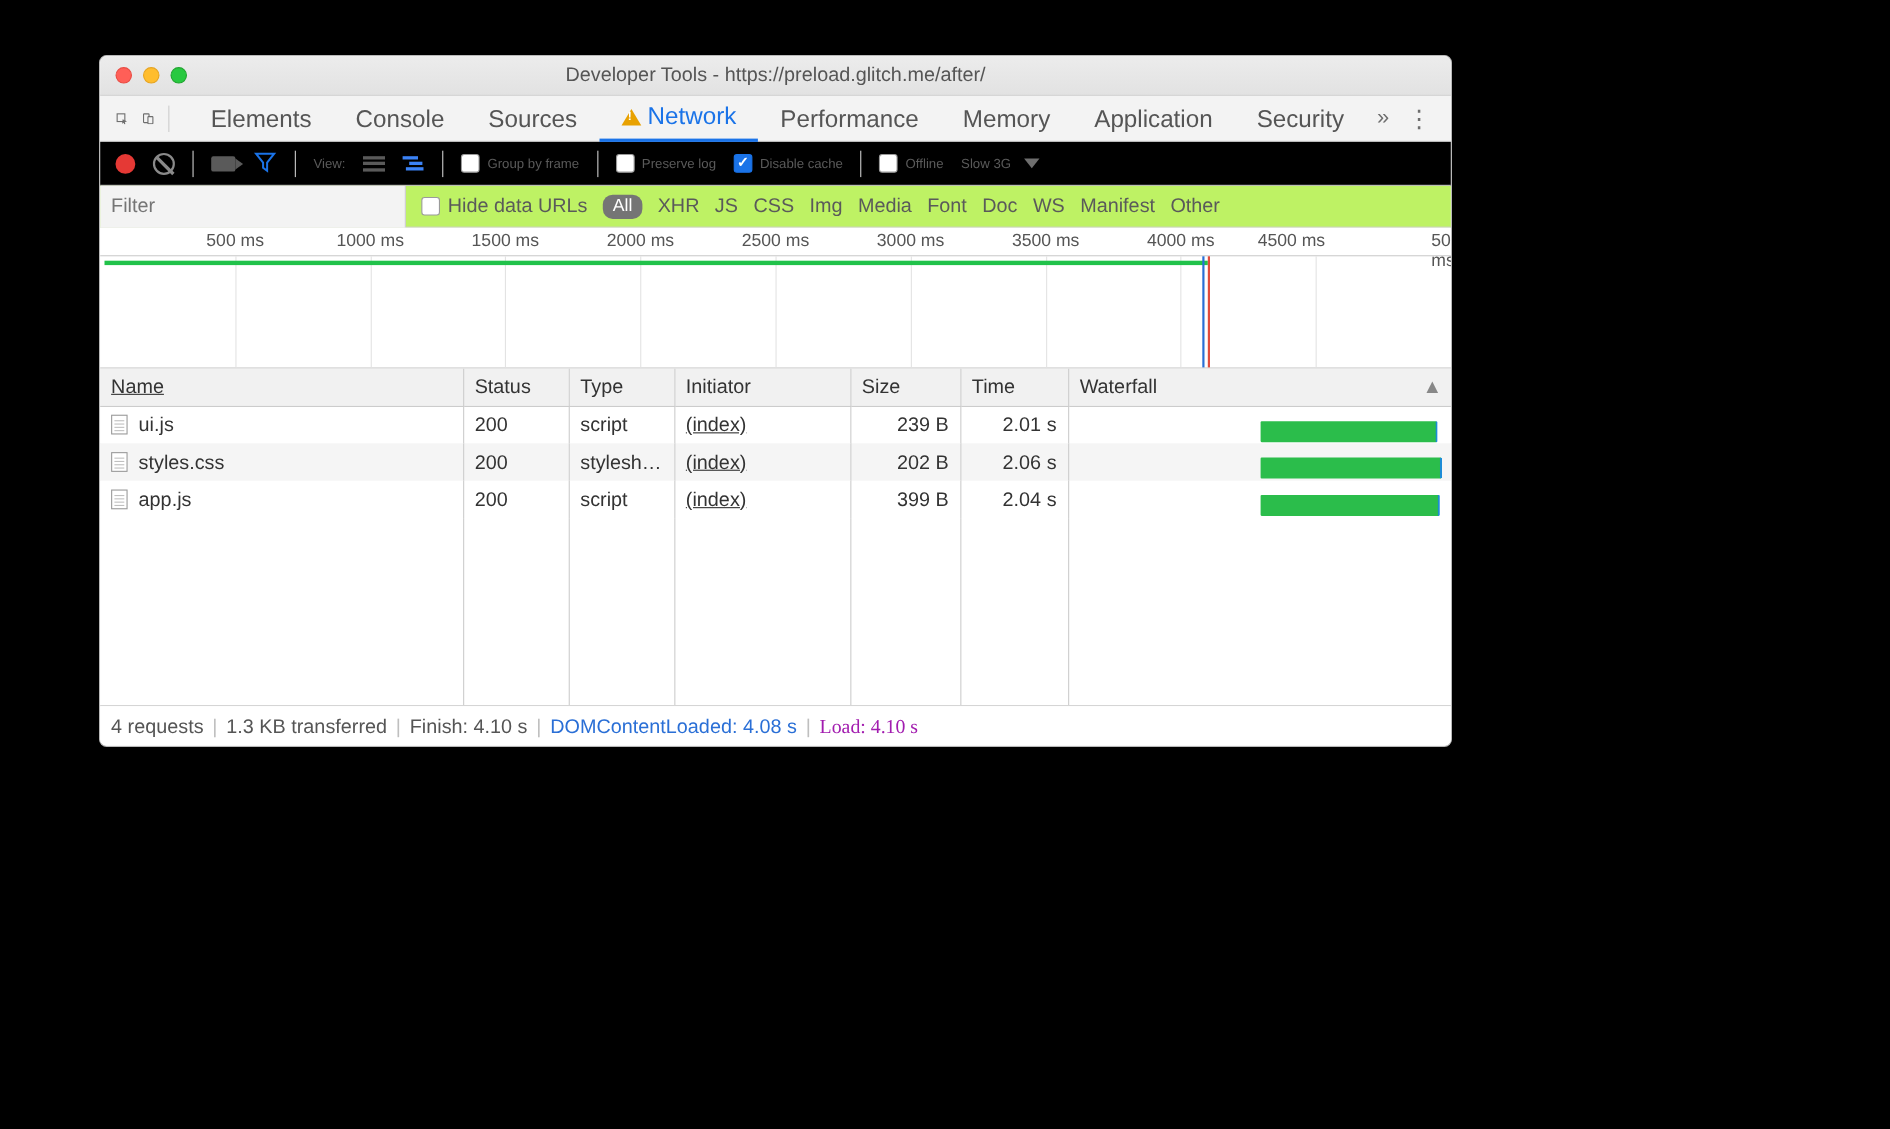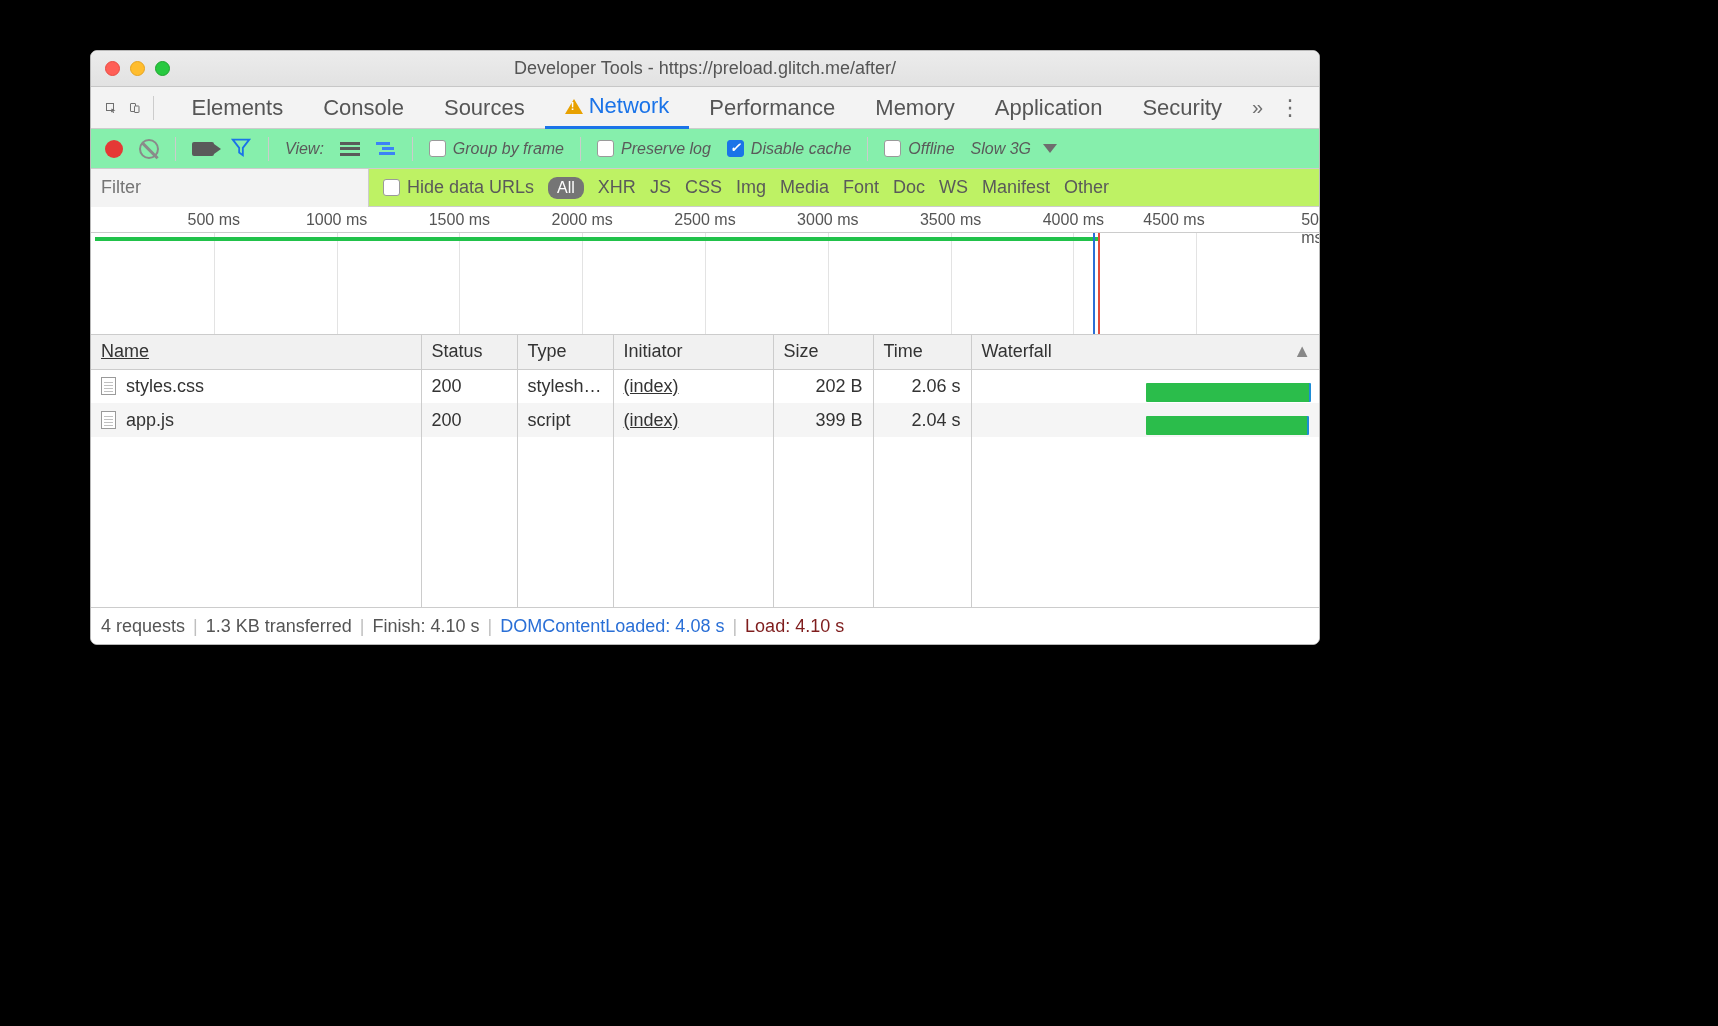--- a/index.html
+++ b/index.html
@@ -54,23 +54,23 @@
     color:#555;font-size:22px;cursor:pointer;
   }
   .tab.active{color:#1a73e8;border-bottom:3px solid #1a73e8;margin-bottom:-1px;}
   .tabs-more{display:flex;align-items:center;color:#6e6e6e;padding:0 10px;gap:16px;}
   .chev-dbl{font-size:20px;}
   .vdots{font-size:22px;}
   .warn-tri{width:0;height:0;border-left:9px solid transparent;border-right:9px solid transparent;border-bottom:15px solid #e8a100;position:relative;}
   .warn-tri::after{content:"!";position:absolute;left:-3px;top:1px;font-size:11px;color:#fff;font-weight:bold;}
   
   .subbar{
-    height:40px;border-bottom:1px solid #ccc;background:#86efac;
+    height:40px;border-bottom:1px solid #ccc;background:#000000;
     display:flex;align-items:center;gap:16px;padding:0 14px;
-    color:#5a5a5a;font-size:16px;font-style:italic;
+    color:#5a5a5a;font-size:12px;
   }
   .rec-dot{width:18px;height:18px;border-radius:50%;background:#e53935;}
   .ban-icon{width:20px;height:20px;border:2.5px solid #8a8a8a;border-radius:50%;position:relative;}
   .ban-icon::after{content:"";position:absolute;width:22px;height:2.5px;background:#8a8a8a;transform:rotate(45deg);left:-2px;top:8px;}
   .cam-icon{width:22px;height:14px;background:#5a5a5a;position:relative;border-radius:2px;}
   .cam-icon::after{content:"";position:absolute;right:-7px;top:2px;border-top:5px solid transparent;border-bottom:5px solid transparent;border-left:7px solid #5a5a5a;}
   .funnel-icon svg{width:22px;height:22px;}
   .sep{width:1px;height:24px;background:#ccc;}
   .view-lbl{color:#5a5a5a;}
   .list-icon{width:20px;height:14px;display:flex;flex-direction:column;justify-content:space-between;}
@@ -137,21 +137,21 @@
   
   .empty-rows{height:170px;position:relative;background:#fff;}
   .empty-rows .col-sep{position:absolute;top:0;bottom:0;width:1px;background:#ccc;}
   
   .statusbar{
     height:36px;display:flex;align-items:center;padding:0 10px;
     font-size:18px;color:#555;gap:1px;background:#fff;
   }
   .pipe{color:#bfbfbf;padding:0 7px;}
   .dcl{color:#2a6fd6;}
-  .ld{color:#7f1d1d;}
+  .ld{color:#a21caf;font-family:Liberation Serif, serif;}
 </style>
 </head>
 <body>
 
 <div class="window">
 
   <div class="titlebar">
     <div class="traffic-lights">
       <div class="tl red"></div>
       <div class="tl yellow"></div>
@@ -325,20 +325,38 @@
             <th>Size</th>
             <th>Time</th>
             <th>Waterfall<span class="sort-ind">▲</span></th>
           </tr>
         </thead>
       <tbody id="tbody">
           <tr>
             <td>
               <div class="name-cell">
                 <span class="doc-icon"></span>
+                <span>ui.js</span>
+              </div>
+            </td>
+            <td>200</td>
+            <td>script</td>
+            <td><span class="ini-link">(index)</span></td>
+            <td class="num">239 B</td>
+            <td class="num">2.01 s</td>
+            <td>
+              <div class="wf-cell">
+                <div class="wf-bar" style="left: 164.8px; width: 160.8px;"></div>
+              </div>
+            </td>
+          </tr>
+          <tr>
+            <td>
+              <div class="name-cell">
+                <span class="doc-icon"></span>
                 <span>styles.css</span>
               </div>
             </td>
             <td>200</td>
             <td>stylesh…</td>
             <td><span class="ini-link">(index)</span></td>
             <td class="num">202 B</td>
             <td class="num">2.06 s</td>
             <td>
               <div class="wf-cell">

